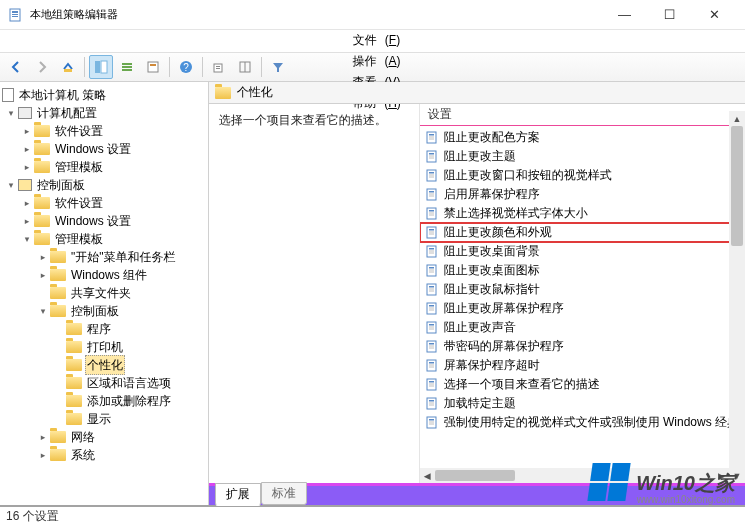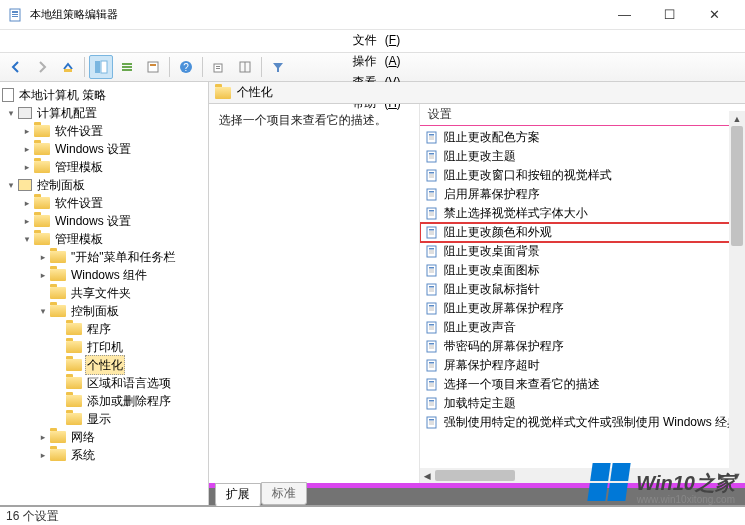--- a/index.html
+++ b/index.html
@@ -41,21 +41,21 @@
   .li.highlighted { outline: 2px solid #e03a3a; outline-offset: -1px; }
   .li .txt { white-space: nowrap; }
   .scroll-v { position:absolute; right:0; top:22px; bottom:15px; width:16px; background:#f0f0f0; }
   .scroll-v .thumb { position:absolute; left:2px; right:2px; top:0; height:120px; background:#c2c2c2; border-radius:2px; }
   .scroll-v .arr { position:absolute; left:0; right:0; height:15px; display:flex; align-items:center; justify-content:center; font-size:9px; color:#555; }
   .scroll-v .arr.up { top:-15px; background:#f0f0f0; }
   .scroll-v .arr.dn { bottom:-15px; background:#f0f0f0; }
   .scroll-h { position:absolute; left:0; right:16px; bottom:0; height:15px; background:#f0f0f0; }
   .scroll-h .arr { position:absolute; top:0; bottom:0; width:15px; display:flex; align-items:center; justify-content:center; font-size:9px; color:#555; }
   .scroll-h .thumb { position:absolute; top:2px; bottom:2px; left:15px; width:80px; background:#c2c2c2; border-radius:2px; }
-  .tabs { height: 22px; border-top: 5px solid #d946ef; display:flex; align-items:flex-end; padding: 0 6px; gap:0; background:#737373; }
+  .tabs { height: 22px; border-top: 3px solid #d946ef; display:flex; align-items:flex-end; padding: 0 6px; gap:0; background:#8b5cf6; }
   .tab { padding: 2px 10px; border:1px solid #bbb; border-bottom:1px solid #fff; background:#fff; font-size:12px; border-radius: 0 0 3px 3px; margin-top:-1px; position:relative; top:1px;}
   .tab.inactive { background:#f4f4f4; color:#666; border-bottom:1px solid #bbb; top:0;}
   .statusbar { height: 20px; border-top: 2px solid #a3a3a3; display:flex; align-items:center; padding: 0 6px; font-size:12px; color:#333; }
   .watermark { position:absolute; right:10px; bottom:20px; display:flex; align-items:center; gap:8px; pointer-events:none; }
   .watermark .win-logo { width:38px; height:38px; display:grid; grid-template-columns:1fr 1fr; grid-template-rows:1fr 1fr; gap:2px; transform: skewX(-8deg);}
   .watermark .win-logo span { background:#0078d7; }
   .watermark .wt { display:flex; flex-direction:column; line-height:1.1;margin-top:14px; }
   .watermark .wt .big { font-size:20px; font-weight:600; color:#444; font-style:italic; }
   .watermark .wt .small { font-size:10px; color:#888; text-align:right; }
   svg { display:block; }

